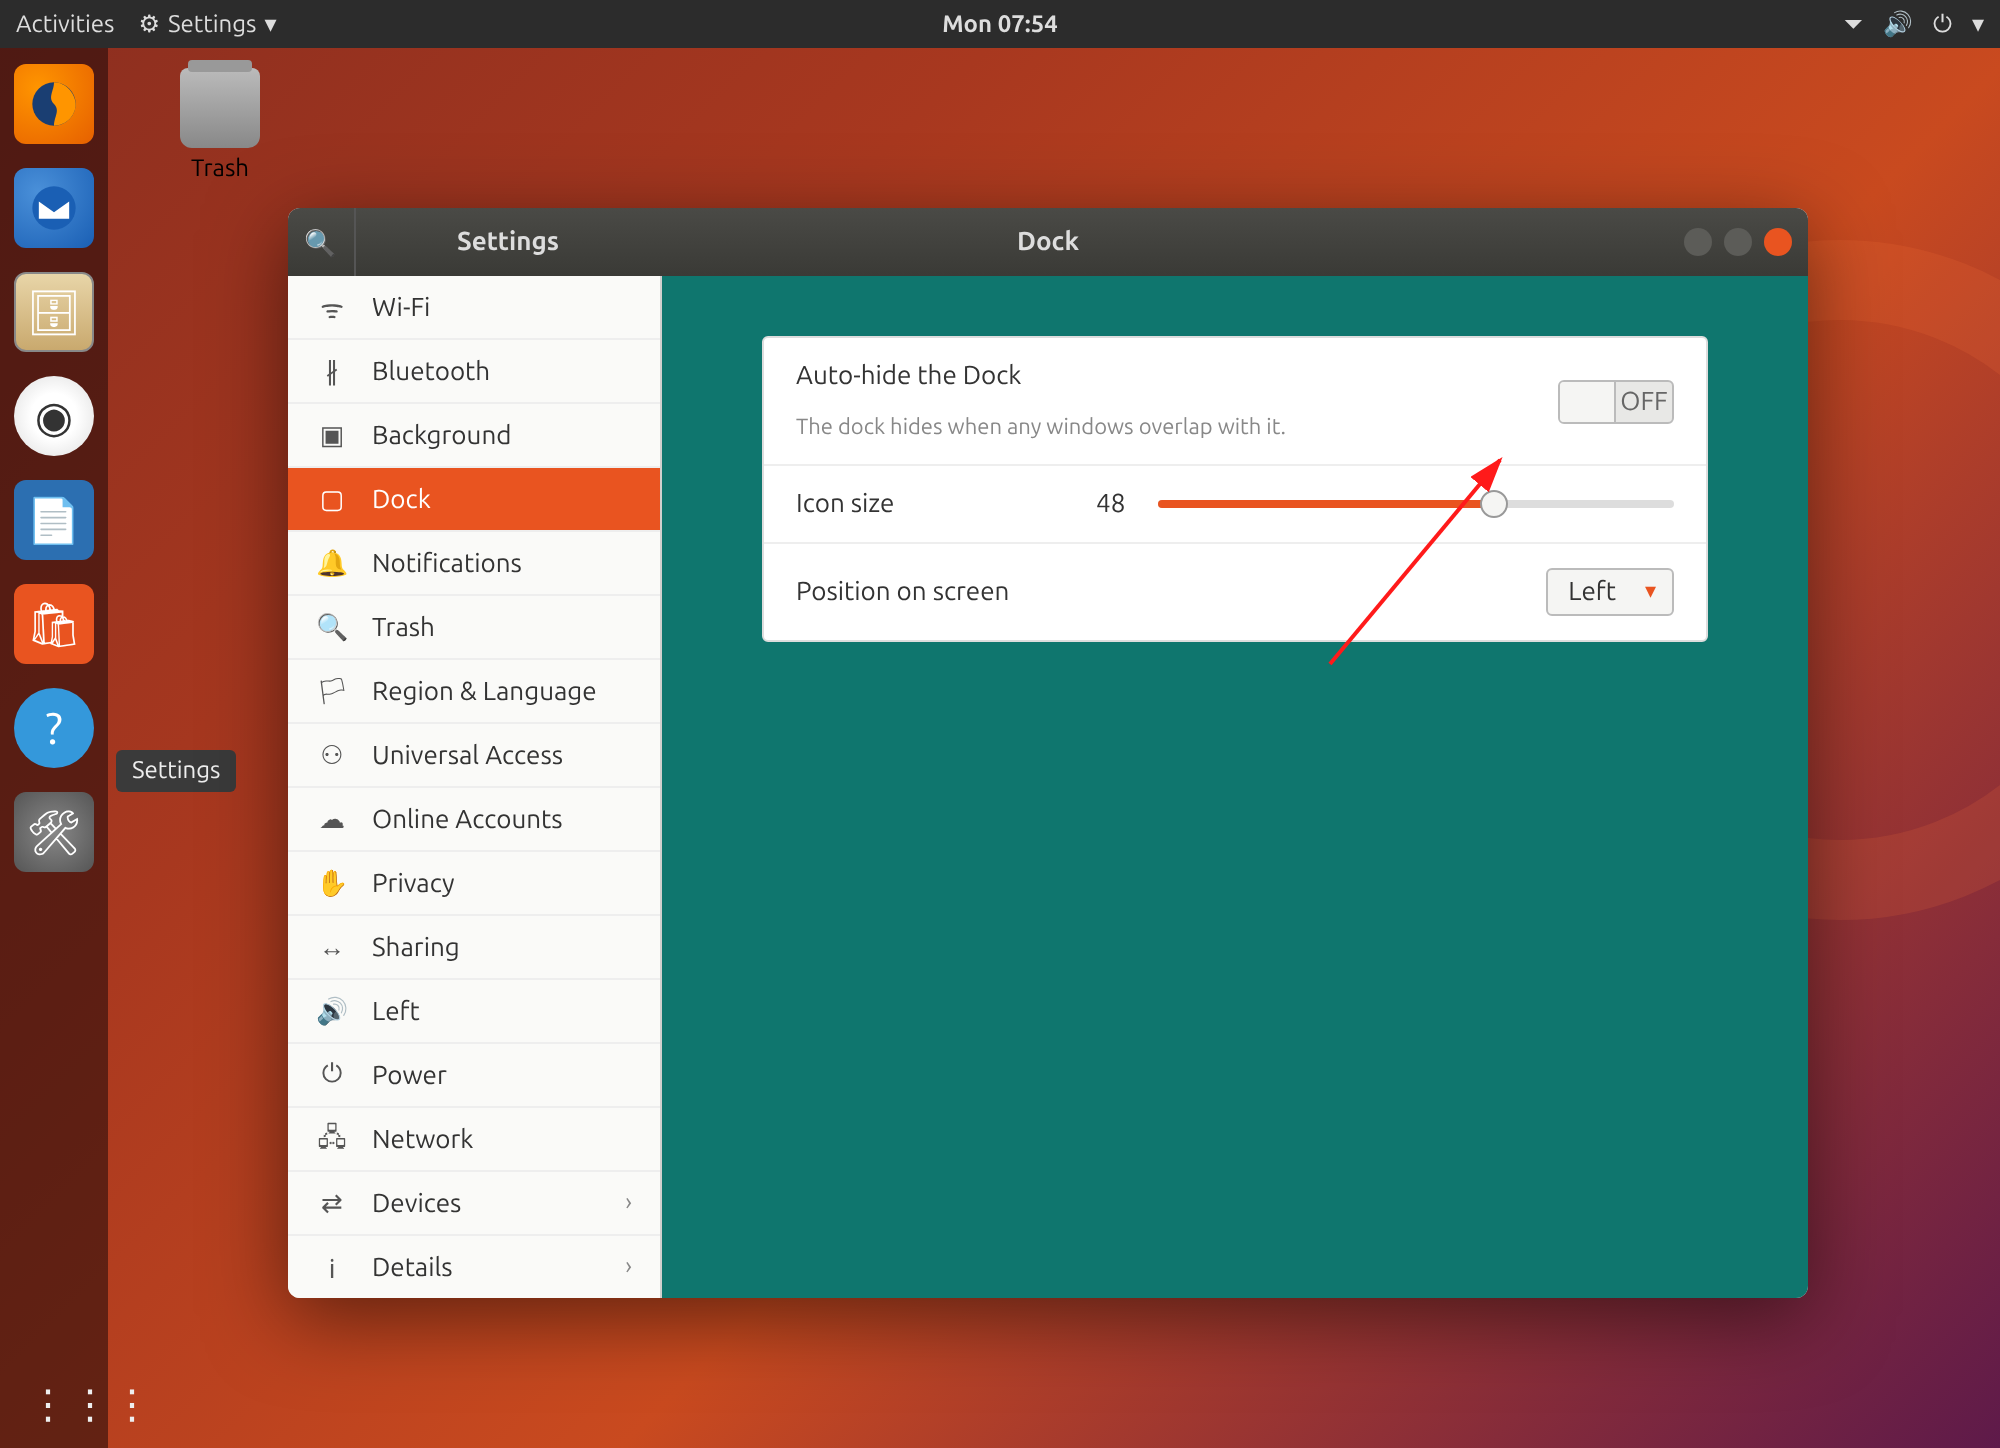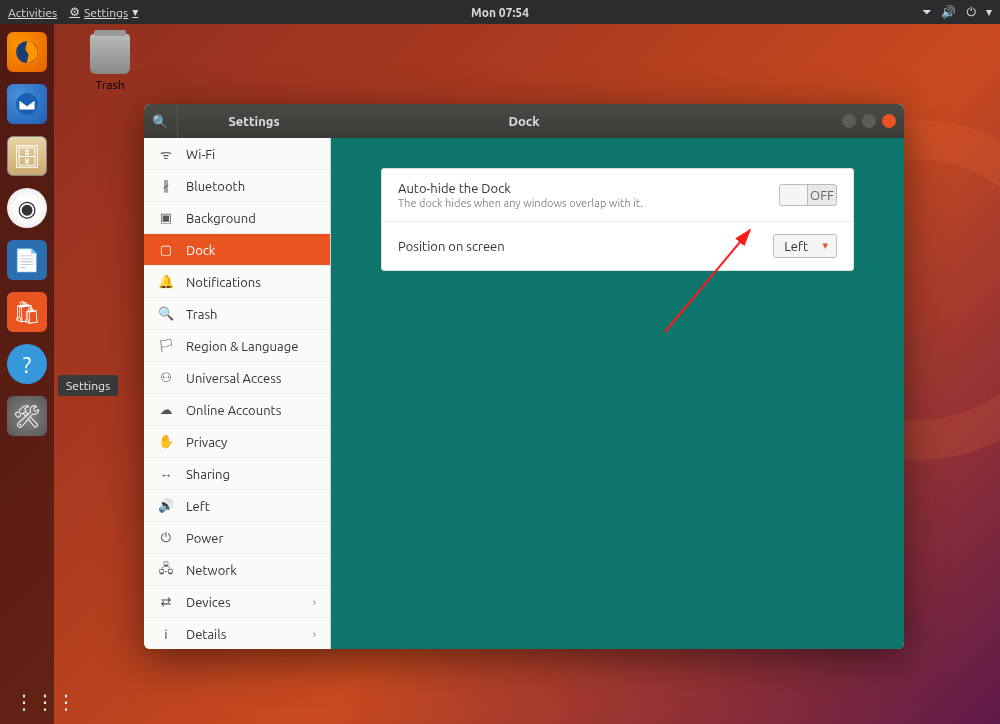--- a/index.html
+++ b/index.html
@@ -1,20 +1,20 @@
 <!DOCTYPE html>
 <html><head>
 <meta charset="utf-8">
 <style>
 * { margin: 0; padding: 0; box-sizing: border-box; font-family: Ubuntu, "Segoe UI", sans-serif; }
 body { width: 1000px; height: 724px; overflow: hidden; position: relative; background: linear-gradient(135deg, #8b2e1f 0%, #a8381f 30%, #c94a1f 60%, #5e1a4a 100%); }
 
 
 .topbar { height: 24px; background: #2c2c2c; color: #ddd; display: flex; align-items: center; padding: 0 8px; font-size: 12px; position: relative; }
-.topbar .left { display: flex; gap: 12px; align-items: center; text-decoration: underline; }
+.topbar .left { display: flex; gap: 12px; align-items: center; }
 .topbar .center { position: absolute; left: 50%; transform: translateX(-50%); font-weight: bold; }
 .topbar .right { margin-left: auto; display: flex; gap: 10px; align-items: center; }
 .topbar .settings-dd { display: flex; align-items: center; gap: 4px; }
 .topbar span { cursor: default; }
 
 
 .dock { position: absolute; left: 0; top: 24px; bottom: 0; width: 54px; background: rgba(30,10,10,0.55); display: flex; flex-direction: column; align-items: center; padding-top: 8px; gap: 12px; }
 .dock-item { width: 40px; height: 40px; border-radius: 6px; display: flex; align-items: center; justify-content: center; font-size: 22px; color: #fff; }
 .dock-firefox { background: radial-gradient(circle at 30% 30%, #ff9500, #e66000); }
 .dock-thunderbird { background: radial-gradient(circle at 30% 30%, #4a90d9, #1a5fb4); }
@@ -48,21 +48,21 @@
 .sb-item.active { background: #e95420; color: #fff; }
 .sb-item .chev { margin-left: auto; color: #888; font-size: 12px; }
 .sb-icon { width: 16px; text-align: center; color: #555; font-size: 13px; }
 .sb-item.active .sb-icon { color: #fff; }
 
 .content { flex: 1; background: #0f766e; padding: 30px 50px; }
 .panel { background: #fff; border: 1px solid #ddd; border-radius: 3px; }
 .panel-row { padding: 12px 16px; border-bottom: 1px solid #eee; display: flex; align-items: center; font-size: 13px; color: #333; }
 .panel-row:last-child { border-bottom: none; }
 .row-label { flex: 0 0 auto; }
-.row-desc { font-size: 11px; color: #888; margin-top: 2px; }
+.row-desc { font-size: 11px; color: #888; margin-top: 13px; }
 .row-labels { flex: 1; }
 .switch { width: 58px; height: 22px; border: 1px solid #bbb; border-radius: 3px; display: flex; align-items: center; background: #e8e8e6; font-size: 13px; overflow: hidden; }
 .switch .knob { width: 28px; height: 100%; background: #f5f5f3; border-right: 1px solid #bbb; }
 .switch .lbl { flex: 1; text-align: center; color: #666; }
 .slider-val { font-size: 13px; color: #333; margin-right: 8px; }
 .slider { flex: 1; height: 4px; background: #ddd; border-radius: 2px; position: relative; margin-left: 8px; }
 .slider-fill { position: absolute; left: 0; top: 0; bottom: 0; width: 65%; background: #e95420; border-radius: 2px; }
 .slider-thumb { position: absolute; left: 65%; top: 50%; transform: translate(-50%,-50%); width: 14px; height: 14px; border-radius: 50%; background: #f5f5f3; border: 1px solid #999; }
 .dropdown { border: 1px solid #bbb; border-radius: 3px; padding: 4px 28px 4px 10px; font-size: 13px; background: #f5f5f3; position: relative; margin-left: auto; cursor:pointer;}
 .dropdown::after { content: "▾"; position: absolute; right: 8px; top: 4px; color: #e95420; font-size: 11px; }
@@ -209,20 +209,28 @@
           <div class="row-labels">
             <div class="row-label">Auto-hide the Dock</div>
             <div class="row-desc">The dock hides when any windows overlap with it.</div>
           </div>
           <div class="switch">
             <div class="knob"></div>
             <div class="lbl">OFF</div>
           </div>
         </div>
         <div class="panel-row">
+          <div class="row-label" style="width:150px">Icon size</div>
+          <div class="slider-val">48</div>
+          <div class="slider">
+            <div class="slider-fill"></div>
+            <div class="slider-thumb"></div>
+          </div>
+        </div>
+        <div class="panel-row">
           <div class="row-label">Position on screen</div>
           <div class="dropdown">Left</div>
         </div>
       </div>
     </div>
   </div>
 </div>
 
 <svg class="arrow" style="left:650px; top:212px;" width="120" height="130">
   <defs>

